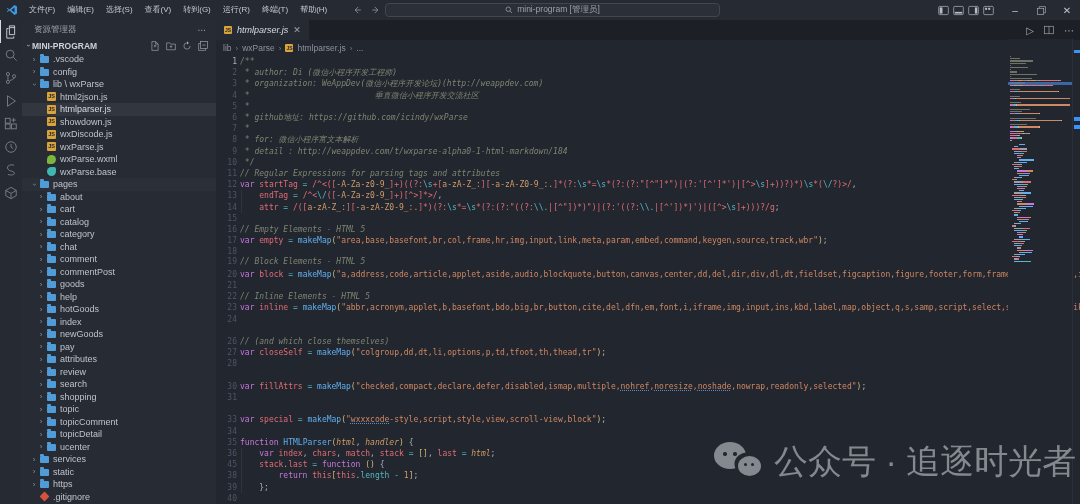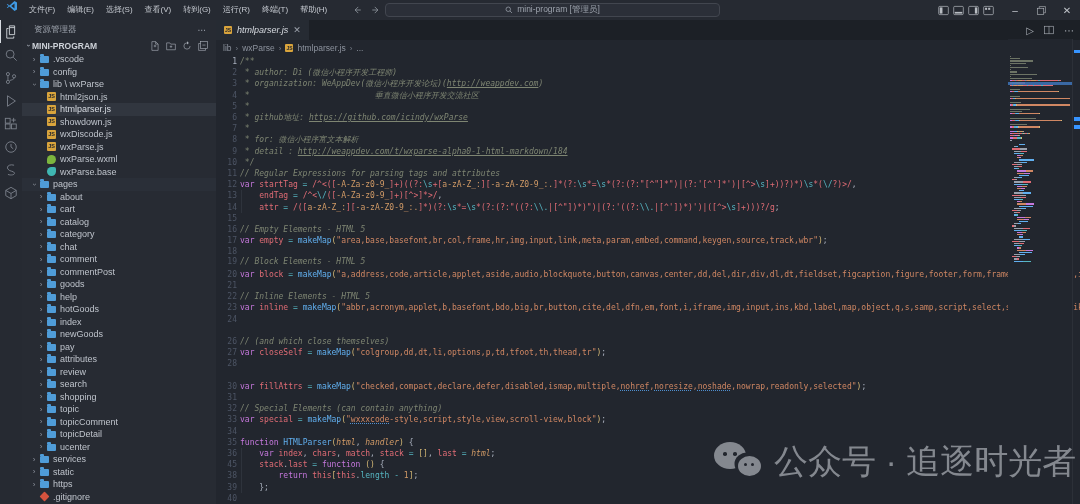--- a/index.html
+++ b/index.html
@@ -1,17 +1,17 @@
 <!DOCTYPE html>
 <html><head>
 <meta charset="utf-8">
 <style>
 * { margin:0; padding:0; box-sizing:border-box; }
 html,body { width:1080px; height:504px; overflow:hidden; background:#22262e; font-family:"Liberation Sans",sans-serif; }
-.titlebar { position:absolute; left:0; top:0; width:1080px; height:20px; background:#262a32; display:flex; z-index:30; }
+.titlebar { position:absolute; left:0; top:0; width:1080px; height:20px; background:#262a32; display:flex; align-items:center; z-index:30; }
 .logo { width:12px; height:12px; margin:0 5px 0 6px; }
 .menus { display:flex; }
 .menu-item { color:#c6cad1; font-size:8px; padding:0 6px; line-height:20px; white-space:nowrap; }
 .nav-arrows { position:absolute; left:352px; top:0; height:20px; display:flex; align-items:center; gap:9px; }
 .searchbox { position:absolute; left:385px; top:3px; width:335px; height:14px; background:#2b2f38; border:1px solid #42464f; border-radius:4px; color:#9ba1ab; font-size:8.5px; display:flex; align-items:center; justify-content:center; gap:4px; }
 .win-icons { position:absolute; right:0; top:0; height:20px; display:flex; align-items:center; }
 .win-icons .wi { width:15px; height:20px; display:flex; align-items:center; justify-content:center; color:#b8bcc2; }
 .layout-icons { display:flex; margin-right:6px; }
 .sysbtn { width:26px; height:20px; display:flex; align-items:center; justify-content:center; color:#c0c4ca; font-size:10px; }
 .main { position:absolute; top:20px; left:0; width:1080px; height:484px; }
@@ -45,21 +45,21 @@
 .breadcrumb { position:absolute; left:0; top:20px; width:864px; height:16px; display:flex; align-items:center; padding-left:7px; color:#8d939e; font-size:8.5px; gap:4px; }
 .bc-sep { font-size:8px; color:#757b86; }
 .bico { display:inline-block; width:8px; height:8px; background:#d9a43c; border-radius:1px; color:#1e222a; font-size:5px; font-weight:bold; text-align:center; line-height:8px; }
 .code-wrap { position:absolute; left:0; top:36px; width:864px; height:448px; overflow:hidden; font-family:"DejaVu Sans Mono",monospace; font-size:8px; }
 .code-line { position:absolute; left:0; height:11.2px; width:864px; white-space:pre; line-height:11.2px; }
 .gutter { position:absolute; display:inline-block; width:15px; left:6px; text-align:right; color:#4d5565; }
 .gutter.cur { color:#a9b1bf; }
 .ltext { position:absolute; left:24px; top:0; }
 .tk-k { color:#c678dd; } .tk-v { color:#e06c75; } .tk-f { color:#61afef; }
 .tk-o { color:#56b6c2; } .tk-s { color:#d08763; } .tk-c { color:#7e8572; font-style:italic; }
-.tk-u { color:#7e8572; font-style:italic; text-decoration:underline; }
+.tk-u { color:#7e8572; font-style:italic; }
 .tk-e { color:#56b6c2; } .tk-r { color:#e06c75; } .tk-b { color:#d5b875; }
 .tk-p { color:#abb2bf; } .tk-a { color:#d19a66; font-style:italic; } .tk-n { color:#d19a66; }
 .tk-bi { color:#56b6c2; } .tk-cc { color:#d19a66; }
 .tk-sq { color:#d08763; text-decoration:underline dotted #4f8fd0; text-underline-offset:1px; }
 .iguide { position:absolute; width:1px; background:#2e333c; }
 .minimap { position:absolute; left:792px; top:19px; width:64px; height:465px; background:#22262e; overflow:hidden; }
 .mm-row { position:absolute; height:1.2px; }
 .mm-view { position:absolute; left:0; width:64px; height:3px; background:#3e74b8; opacity:0.85; }
 .mm-border { position:absolute; left:856px; top:19px; width:1px; height:465px; background:#2c3038; }
 .ruler { position:absolute; left:857px; top:19px; width:7px; height:465px; }
@@ -502,21 +502,20 @@
         <div class="code-line" style="top: 212.8px;"><span class="gutter">20</span><span class="ltext"><span class="tk-k">var </span><span class="tk-v">block</span><span class="tk-o"> = </span><span class="tk-f">makeMap</span><span class="tk-b">(</span><span class="tk-s">"a,address,code,article,applet,aside,audio,blockquote,button,canvas,center,dd,del,dir,div,dl,dt,fieldset,figcaption,figure,footer,form,frameset,hr,iframe,input,isindex,li,map,menu,noframes"</span></span></div>
         <div class="code-line" style="top: 224px;"><span class="gutter">21</span><span class="ltext"></span></div>
         <div class="code-line" style="top: 235.2px;"><span class="gutter">22</span><span class="ltext"><span class="tk-c">// Inline Elements - HTML 5</span></span></div>
         <div class="code-line" style="top: 246.4px;"><span class="gutter">23</span><span class="ltext"><span class="tk-k">var </span><span class="tk-v">inline</span><span class="tk-o"> = </span><span class="tk-f">makeMap</span><span class="tk-b">(</span><span class="tk-s">"abbr,acronym,applet,b,basefont,bdo,big,br,button,cite,del,dfn,em,font,i,iframe,img,input,ins,kbd,label,map,object,q,s,samp,script,select,small,span,strike,strong,sub,sup"</span></span></div>
         <div class="code-line" style="top: 257.6px;"><span class="gutter">24</span><span class="ltext"></span></div>
         <div class="code-line" style="top: 280px;"><span class="gutter">26</span><span class="ltext"><span class="tk-c">// (and which close themselves)</span></span></div>
         <div class="code-line" style="top: 291.2px;"><span class="gutter">27</span><span class="ltext"><span class="tk-k">var </span><span class="tk-v">closeSelf</span><span class="tk-o"> = </span><span class="tk-f">makeMap</span><span class="tk-b">(</span><span class="tk-s">"colgroup,dd,dt,li,options,p,td,tfoot,th,thead,tr"</span><span class="tk-b">)</span><span class="tk-p">;</span></span></div>
         <div class="code-line" style="top: 302.4px;"><span class="gutter">28</span><span class="ltext"></span></div>
         <div class="code-line" style="top: 324.8px;"><span class="gutter">30</span><span class="ltext"><span class="tk-k">var </span><span class="tk-v">fillAttrs</span><span class="tk-o"> = </span><span class="tk-f">makeMap</span><span class="tk-b">(</span><span class="tk-s">"checked,compact,declare,defer,disabled,ismap,multiple,</span><span class="tk-sq">nohref</span><span class="tk-s">,</span><span class="tk-sq">noresize</span><span class="tk-s">,</span><span class="tk-sq">noshade</span><span class="tk-s">,nowrap,readonly,selected"</span><span class="tk-b">)</span><span class="tk-p">;</span></span></div>
         <div class="code-line" style="top: 336px;"><span class="gutter">31</span><span class="ltext"></span></div>
-        <div class="code-line" style="top: 347.2px;"><span class="gutter">32</span><span class="ltext"><span class="tk-c">// Special Elements (can contain anything)</span></span></div>
         <div class="code-line" style="top: 358.4px;"><span class="gutter">33</span><span class="ltext"><span class="tk-k">var </span><span class="tk-v">special</span><span class="tk-o"> = </span><span class="tk-f">makeMap</span><span class="tk-b">(</span><span class="tk-s">"</span><span class="tk-sq">wxxxcode</span><span class="tk-s">-style,script,style,view,scroll-view,block"</span><span class="tk-b">)</span><span class="tk-p">;</span></span></div>
         <div class="code-line" style="top: 369.6px;"><span class="gutter">34</span><span class="ltext"></span></div>
         <div class="code-line" style="top: 380.8px;"><span class="gutter">35</span><span class="ltext"><span class="tk-k">function </span><span class="tk-f">HTMLParser</span><span class="tk-b">(</span><span class="tk-a">html</span><span class="tk-p">, </span><span class="tk-a">handler</span><span class="tk-b">)</span><span class="tk-p"> {</span></span></div>
         <div class="code-line" style="top: 392px;"><span class="gutter">36</span><span class="ltext"><span class="tk-p">    </span><span class="tk-k">var </span><span class="tk-v">index</span><span class="tk-p">, </span><span class="tk-v">chars</span><span class="tk-p">, </span><span class="tk-v">match</span><span class="tk-p">, </span><span class="tk-v">stack</span><span class="tk-o"> = </span><span class="tk-b">[]</span><span class="tk-p">, </span><span class="tk-v">last</span><span class="tk-o"> = </span><span class="tk-a">html</span><span class="tk-p">;</span></span></div>
         <div class="code-line" style="top: 403.2px;"><span class="gutter">45</span><span class="ltext"><span class="tk-p">    </span><span class="tk-v">stack</span><span class="tk-p">.</span><span class="tk-v">last</span><span class="tk-o"> = </span><span class="tk-k">function</span><span class="tk-p"> </span><span class="tk-b">()</span><span class="tk-p"> {</span></span></div>
         <div class="code-line" style="top: 414.4px;"><span class="gutter">38</span><span class="ltext"><span class="tk-p">        </span><span class="tk-k">return </span><span class="tk-v">this</span><span class="tk-b">[</span><span class="tk-v">this</span><span class="tk-p">.</span><span class="tk-bi">length</span><span class="tk-o"> - </span><span class="tk-n">1</span><span class="tk-b">]</span><span class="tk-p">;</span></span></div>
         <div class="code-line" style="top: 425.6px;"><span class="gutter">39</span><span class="ltext"><span class="tk-p">    };</span></span></div>
         <div class="code-line" style="top: 436.8px;"><span class="gutter">40</span><span class="ltext"></span></div>
         <div class="iguide" style="left: 25px; top: 134.4px; height: 22.4px;"></div>
         <div class="iguide" style="left: 25px; top: 392px; height: 44.8px;"></div>

